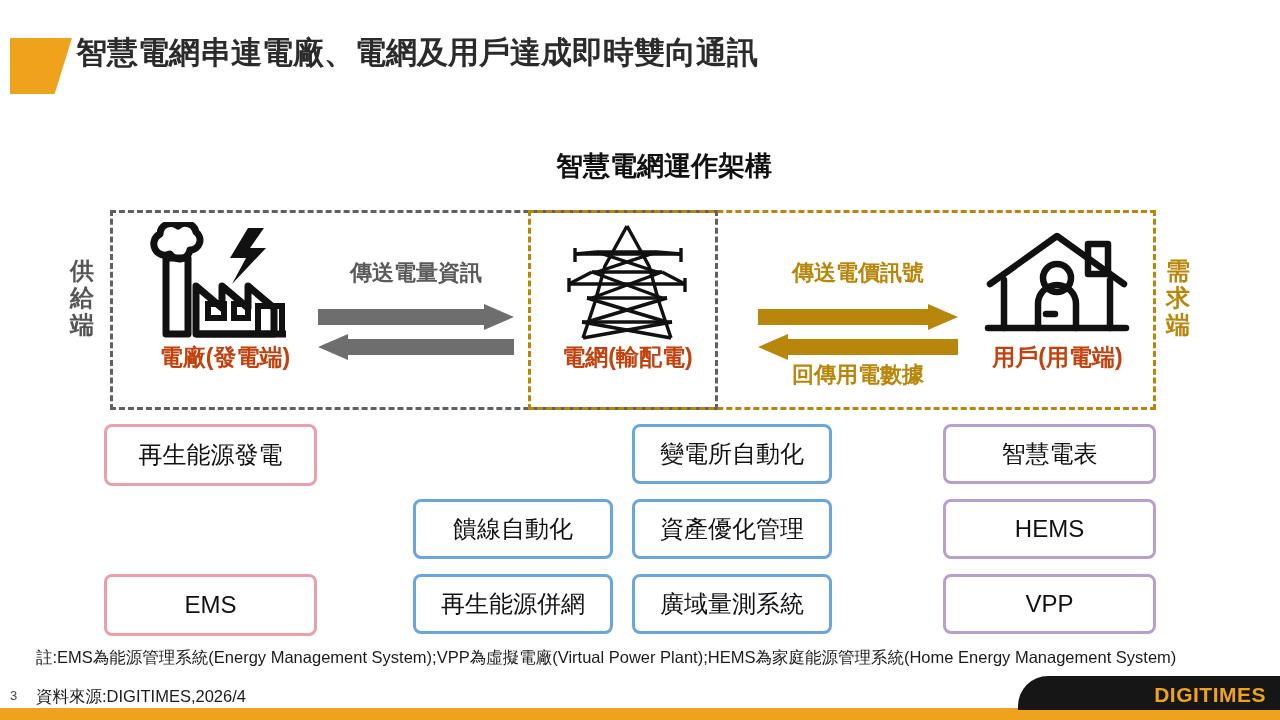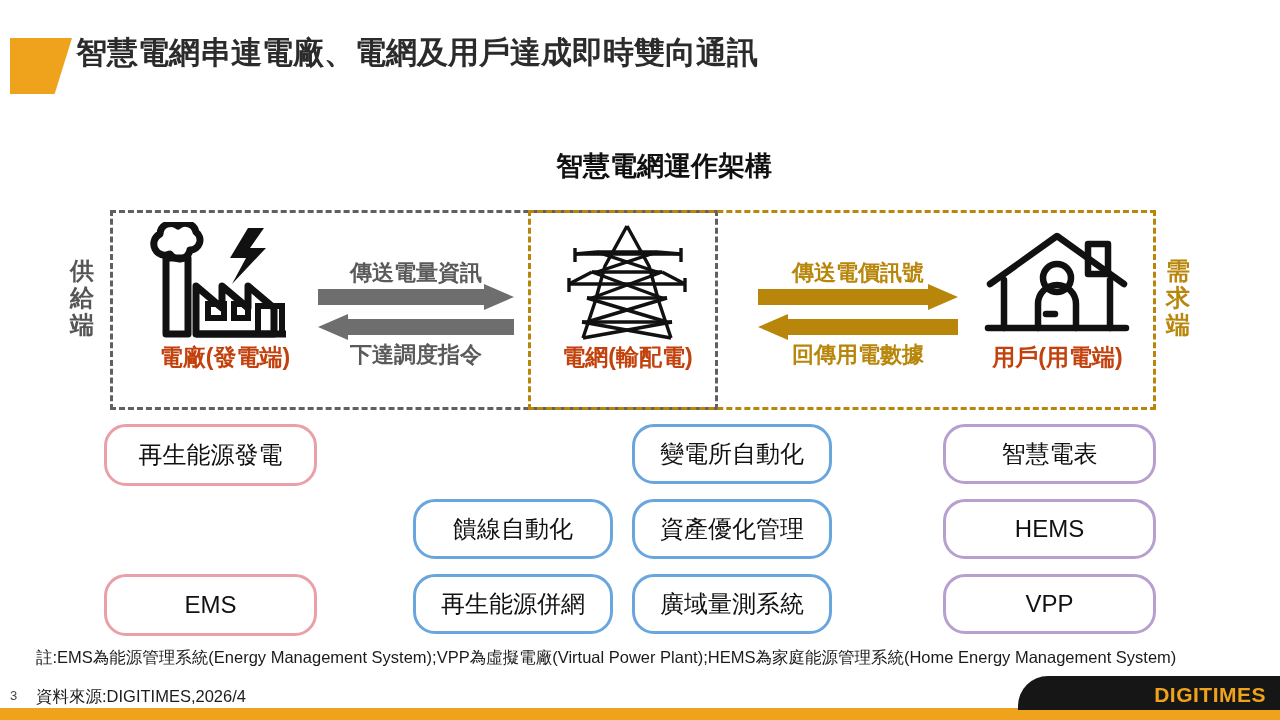--- a/index.html
+++ b/index.html
@@ -64,33 +64,33 @@
   .node-plant { left: 130px; top: 222px; width: 190px; }
   .node-grid  { left: 535px; top: 222px; width: 185px; }
   .node-user  { left: 960px; top: 222px; width: 195px; }
 
   
   .arrowgrp { position: absolute; }
   .arrowgrp .lbl {
     font-size: 22px; font-weight: bold; text-align: center; white-space: nowrap;
     line-height: 1.0;
   }
-  .arrowgrp .lbl.top { margin-bottom: 0; }
+  .arrowgrp .lbl.top { margin-bottom: 20px; }
   .arrowgrp .lbl.bot { margin-top: 4px; }
   .arrow-svg { display: block; }
   .grp-left  { left: 318px; top: 262px; width: 196px; }
   .grp-right { left: 758px; top: 262px; width: 200px; }
   .grp-left .lbl  { color: #5a5a5a; }
   .grp-right .lbl { color: #b8860b; }
 
   
   .tech {
     position: absolute;
     border: 3px solid #000;
-    border-radius: 22px;
+    border-radius: 8px;
     background: #fff;
     display: flex; align-items: center; justify-content: center;
     font-size: 24px; color: #111; white-space: nowrap;
   }
   .tech.red    { border-color: #e9a0a8; }
   .tech.blue   { border-color: #6aa6de; }
   .tech.purple { border-color: #b79fd0; }
 
   
   .footnote {
@@ -213,21 +213,20 @@
   </div>
 
   <div class="arrowgrp grp-left">
     <div class="lbl top">傳送電量資訊</div>
     <svg class="arrow-svg" width="196" height="26" viewBox="0 0 196 26">
       <path d="M0 5 H166 V0 L196 13 L166 26 V21 H0 Z" fill="#6e6e6e"></path>
     </svg>
     <svg class="arrow-svg" width="196" height="26" viewBox="0 0 196 26" style="margin-top:4px">
       <path d="M196 5 H30 V0 L0 13 L30 26 V21 H196 Z" fill="#6e6e6e"></path>
     </svg>
-    <div class="lbl bot">下達調度指令</div>
   </div>
 
   <div class="arrowgrp grp-right">
     <div class="lbl top">傳送電價訊號</div>
     <svg class="arrow-svg" width="200" height="26" viewBox="0 0 200 26">
       <path d="M0 5 H170 V0 L200 13 L170 26 V21 H0 Z" fill="#b8860b"></path>
     </svg>
     <svg class="arrow-svg" width="200" height="26" viewBox="0 0 200 26" style="margin-top:4px">
       <path d="M200 5 H30 V0 L0 13 L30 26 V21 H200 Z" fill="#b8860b"></path>
     </svg>

